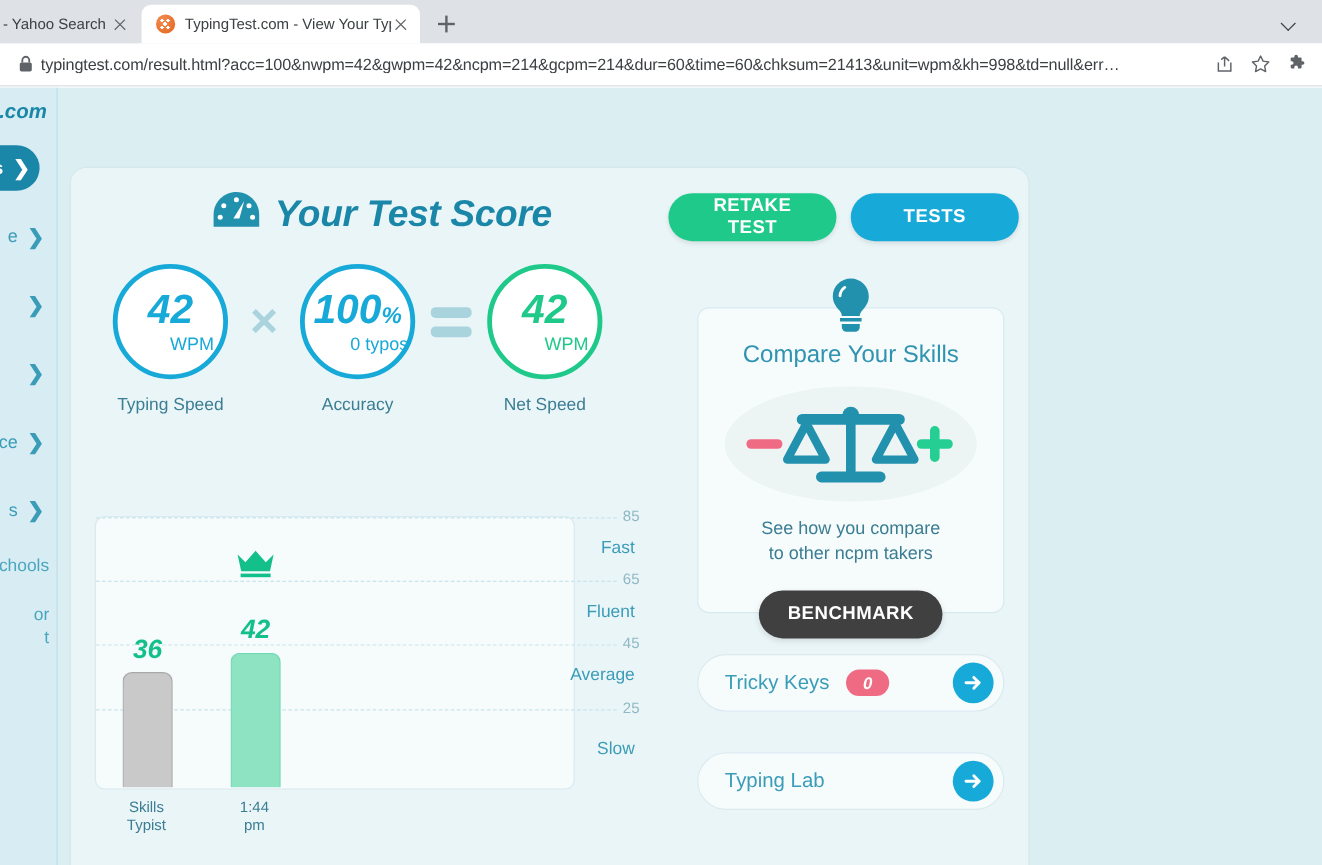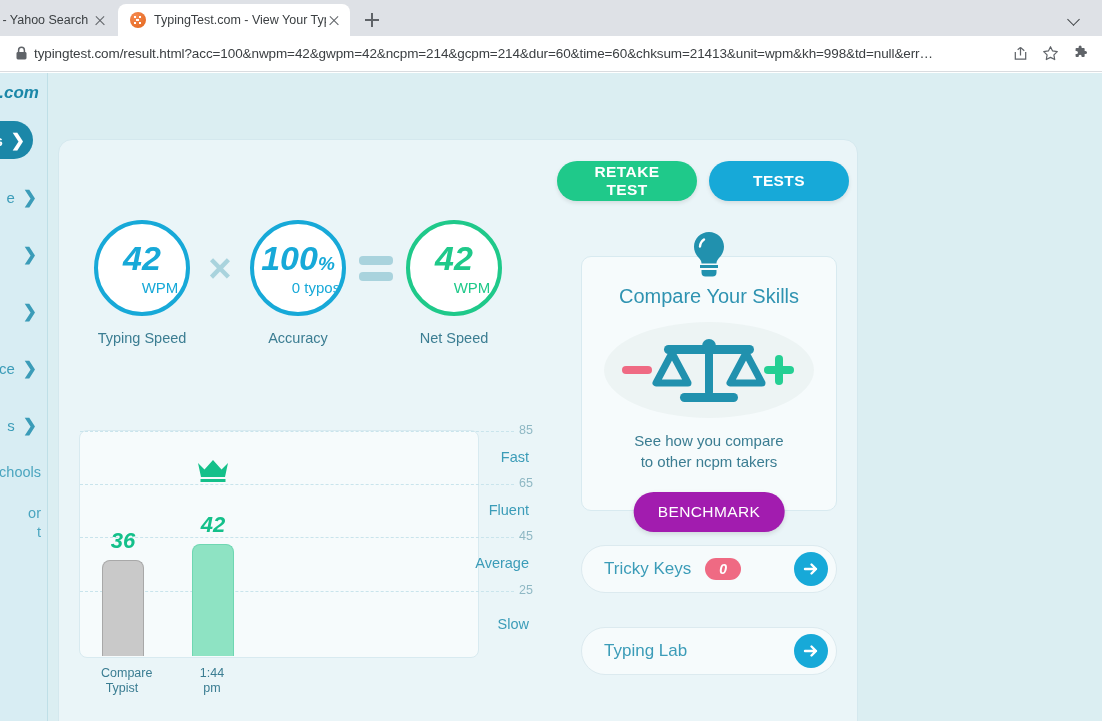--- a/index.html
+++ b/index.html
@@ -293,23 +293,23 @@
     transform: translate(-50%,-50%);
     width: 210px; height: 96px; border-radius: 50%;
     background: #edf4f4;
   }
   .compare-sub {
     font-size: 15px; color: #3b7d92; line-height: 21px; margin-top: 10px;
   }
   .benchmark-btn {
     position: absolute; left: 50%; bottom: -22px;
     transform: translateX(-50%);
-    background: #a21caf; color: #fff; border: none;
+    background: #404040; color: #fff; border: none;
     border-radius: 22px; height: 40px; padding: 0 24px;
-    font-size: 15.5px; font-weight: 400; letter-spacing: 0.4px;
+    font-size: 15.5px; font-weight: 700; letter-spacing: 0.4px;
     cursor: pointer; font-family: "Liberation Sans", sans-serif;
     box-shadow: 0 2px 5px rgba(0,0,0,0.12);
   }
 
   .link-row {
     margin-top: 34px; height: 48px; background: #f6fbfc;
     border: 1px solid #dceaef; border-radius: 24px;
     display: flex; align-items: center;
     padding: 0 8px 0 22px; cursor: pointer;
   }
@@ -407,20 +407,34 @@
         <div class="sb-foot">
           <div class="blk">chools</div>
           <div>or</div>
           <div>t</div>
         </div>
       </div>
 
       <div class="card">
 
         <div class="card-head">
+          <div class="score-title">
+            <span>
+              <svg width="40" height="34" viewBox="0 0 40 34">
+                <path d="M20 2C9.5 2 1 10.4 1 20.8V31h38V20.8C39 10.4 30.5 2 20 2z" fill="#2191ae"></path>
+                <circle cx="20" cy="8.5" r="2.1" fill="#fff"></circle>
+                <circle cx="9.5" cy="13.5" r="2.1" fill="#fff"></circle>
+                <circle cx="30.5" cy="13.5" r="2.1" fill="#fff"></circle>
+                <circle cx="6.5" cy="23" r="2.1" fill="#fff"></circle>
+                <circle cx="33.5" cy="23" r="2.1" fill="#fff"></circle>
+                <path d="M26.5 9.5 17.5 24h5z" fill="#fff"></path>
+              </svg>
+            </span>
+            <span class="label">Your Test Score</span>
+          </div>
 
           <div class="head-btns">
             <button class="pill-btn btn-retake">RETAKE TEST</button>
             <button class="pill-btn btn-tests">TESTS</button>
           </div>
         </div>
 
         <div class="scores">
           <div class="score-col">
             <div class="circle cyan">
@@ -489,21 +503,21 @@
               <div class="ytick" style="top: 106.353px;">45</div>
               <div class="ytick" style="top: 159.529px;">25</div>
             </div>
           <div id="zones">
               <div class="zone" style="top: 26.5882px;">Fast</div>
               <div class="zone" style="top: 79.7647px;">Fluent</div>
               <div class="zone" style="top: 132.941px;">Average</div>
               <div class="zone" style="top: 194.094px;">Slow</div>
             </div>
           <div id="xlabels" class="xlabels">
-              <div class="xlabel">Compare Typist</div>
+              <div class="xlabel">Skills Typist</div>
               <div class="xlabel">1:44 pm</div>
             </div>
         </div>
 
         <div class="right-col">
           <div class="bulb">
             <svg width="40" height="50" viewBox="0 0 40 50">
               <path d="M20 2C11.7 2 5 8.6 5 16.8c0 6 3.6 9.6 5.6 12 1.3 1.6 1.9 3 1.9 4.6h15c0-1.6.6-3 1.9-4.6 2-2.4 5.6-6 5.6-12C35 8.6 28.3 2 20 2z" fill="#2191ae"></path>
               <path d="M11 35h18v3H11zM12.5 40h15v2.5a4 4 0 0 1-4 4h-7a4 4 0 0 1-4-4z" fill="#2191ae"></path>
               <path d="M15 9.5c-2.4 1.6-3.8 4-4 7" fill="none" stroke="#fff" stroke-width="2.4" stroke-linecap="round"></path>

